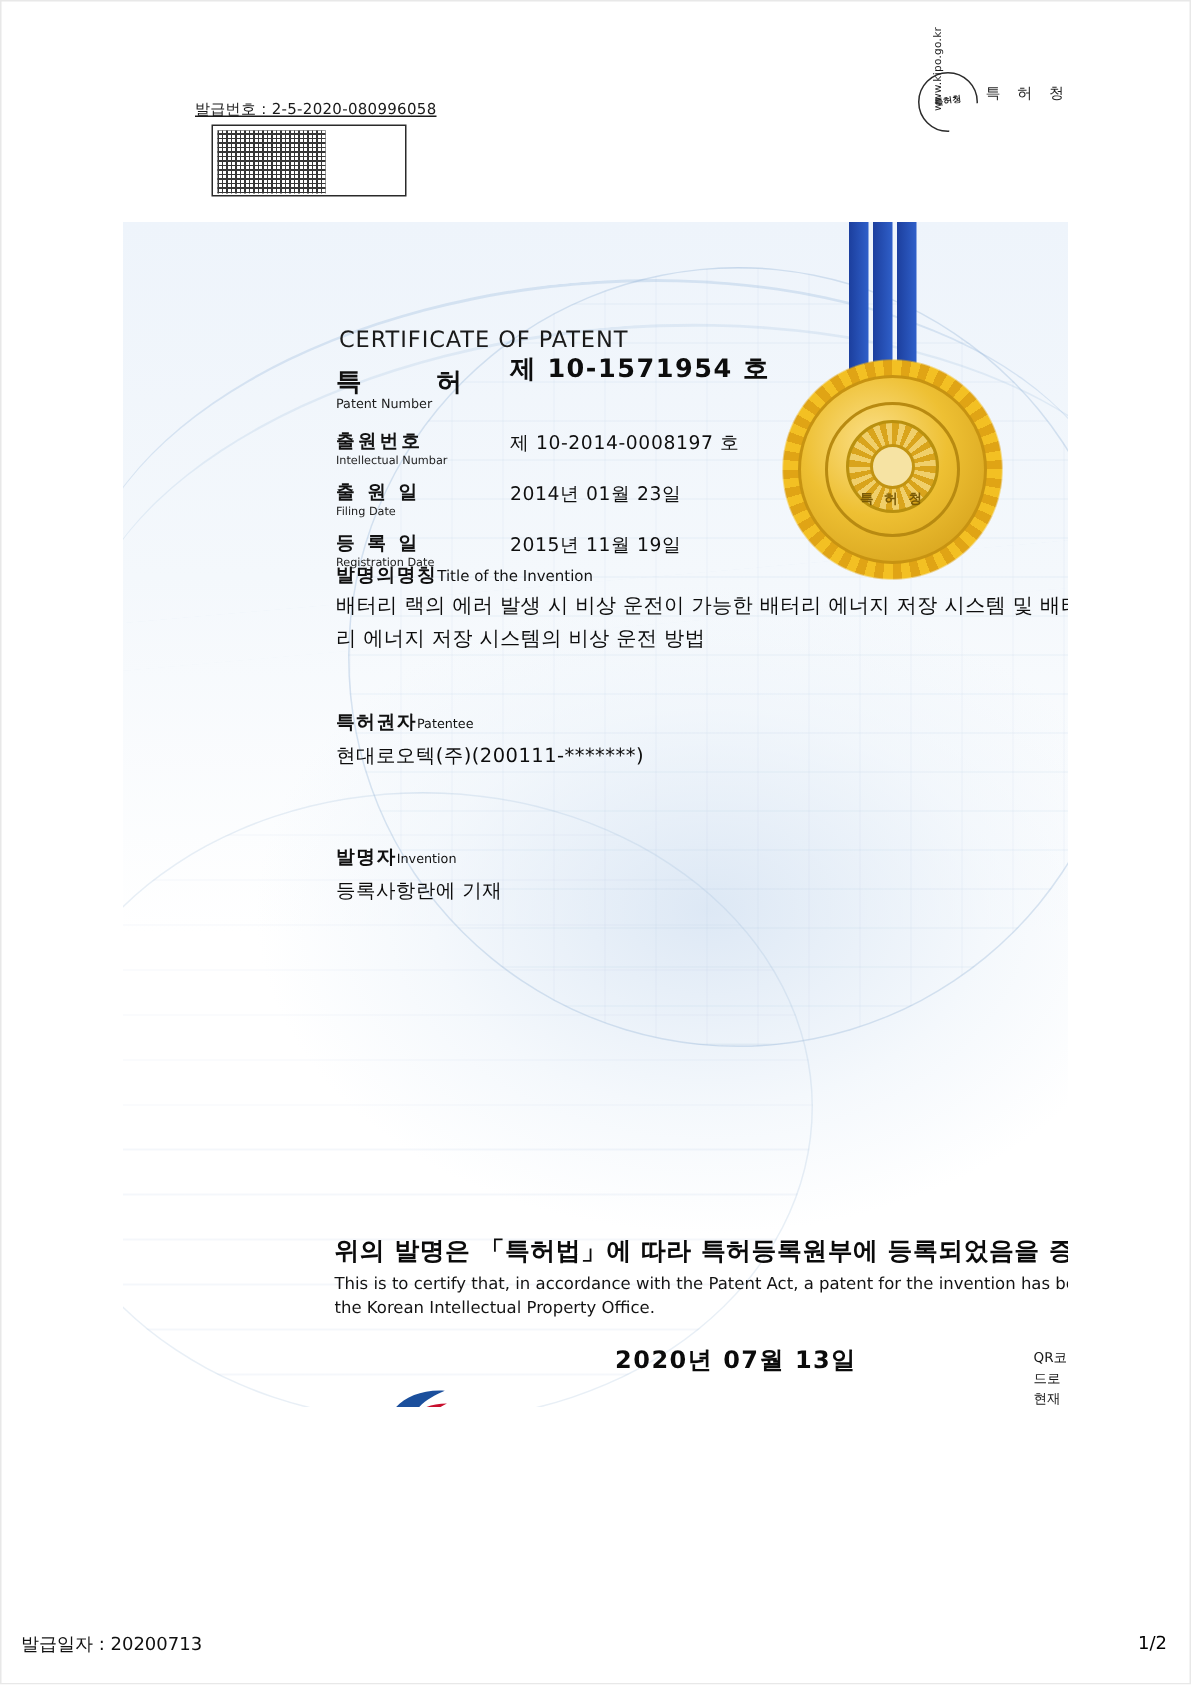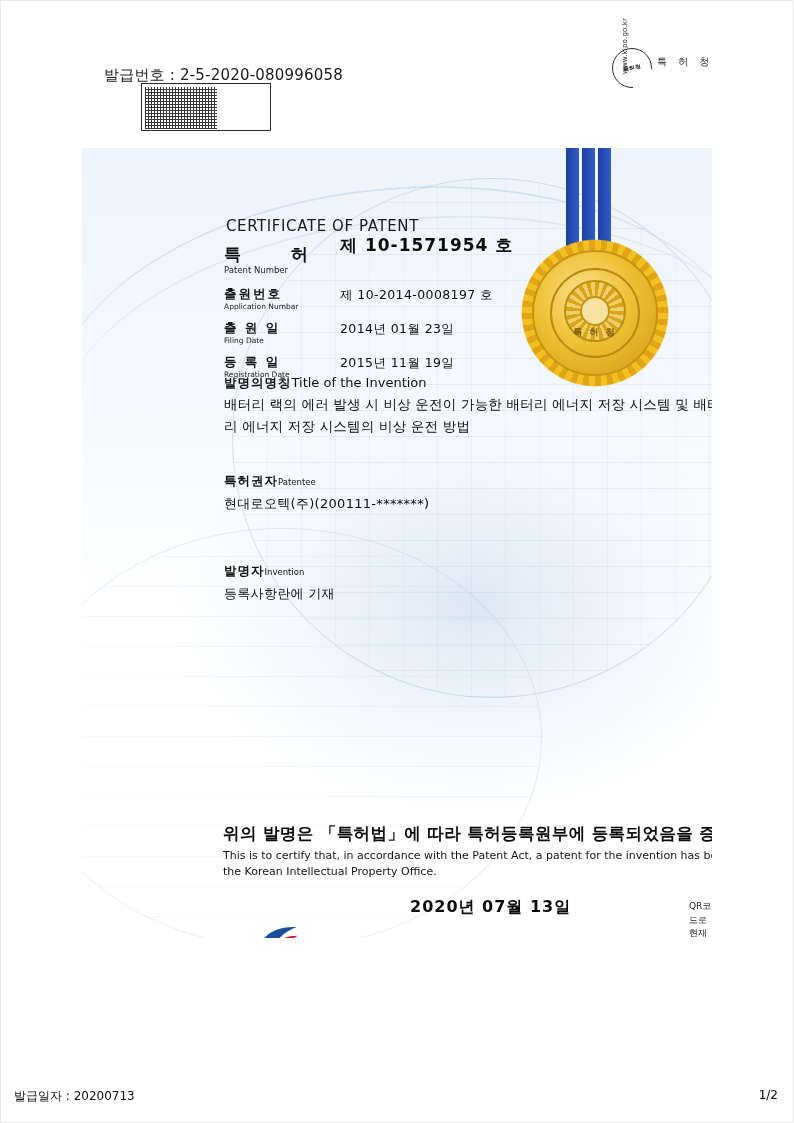--- a/index.html
+++ b/index.html
@@ -11,25 +11,26 @@
     width: 794px; height: 1123px;
     position: relative;
     font-family: "DejaVu Sans", "Liberation Sans", sans-serif;
     color: #111;
     overflow: hidden;
   }
 
   
   .issue-no {
     position: absolute;
-    left: 104px; top: 66px;
-    font-size: 15px;
+    left: 130px; top: 66px;
+    font-size: 10px;
     letter-spacing: 0.2px;
     color: #1a1a1a;
     white-space: nowrap;
+    text-decoration: underline;
   }
   .barcode-box {
     position: absolute;
     left: 141px; top: 83px;
     width: 130px; height: 48px;
     border: 1px solid #2a2a2a;
     background: #fff;
   }
   .barcode-mesh {
     position: absolute;
@@ -196,21 +197,21 @@
   
   .inv-head {
     position: absolute;
     left: 142px; top: 227px;
     font-size: 12.5px;
     font-weight: bold;
     letter-spacing: 1px;
     color: #111;
   }
   .inv-head .en {
-    font-size: 13px;
+    font-size: 10px;
     font-weight: normal;
     letter-spacing: 0;
   }
   .inv-body {
     position: absolute;
     left: 142px; top: 245px;
     width: 500px;
     font-size: 13.5px;
     line-height: 1.65;
     letter-spacing: .2px;
@@ -390,21 +391,21 @@
 
   <div class="title-en">CERTIFICATE OF PATENT</div>
 
   <div class="pnum-label">특     허</div>
   <div class="pnum-sub">Patent Number</div>
   <div class="pnum-value">제 10-1571954 호</div>
 
   <div class="meta">
     <div class="meta-row">
       <div class="meta-ko">출원번호</div>
-      <div class="meta-en">Application Numbar</div>
+      <div class="meta-en">Intellectual Numbar</div>
       <div class="meta-val">제 10-2014-0008197 호</div>
     </div>
     <div class="meta-row">
       <div class="meta-ko">출 원 일</div>
       <div class="meta-en">Filing Date</div>
       <div class="meta-val">2014년 01월 23일</div>
     </div>
     <div class="meta-row">
       <div class="meta-ko">등 록 일</div>
       <div class="meta-en">Registration Date</div>

